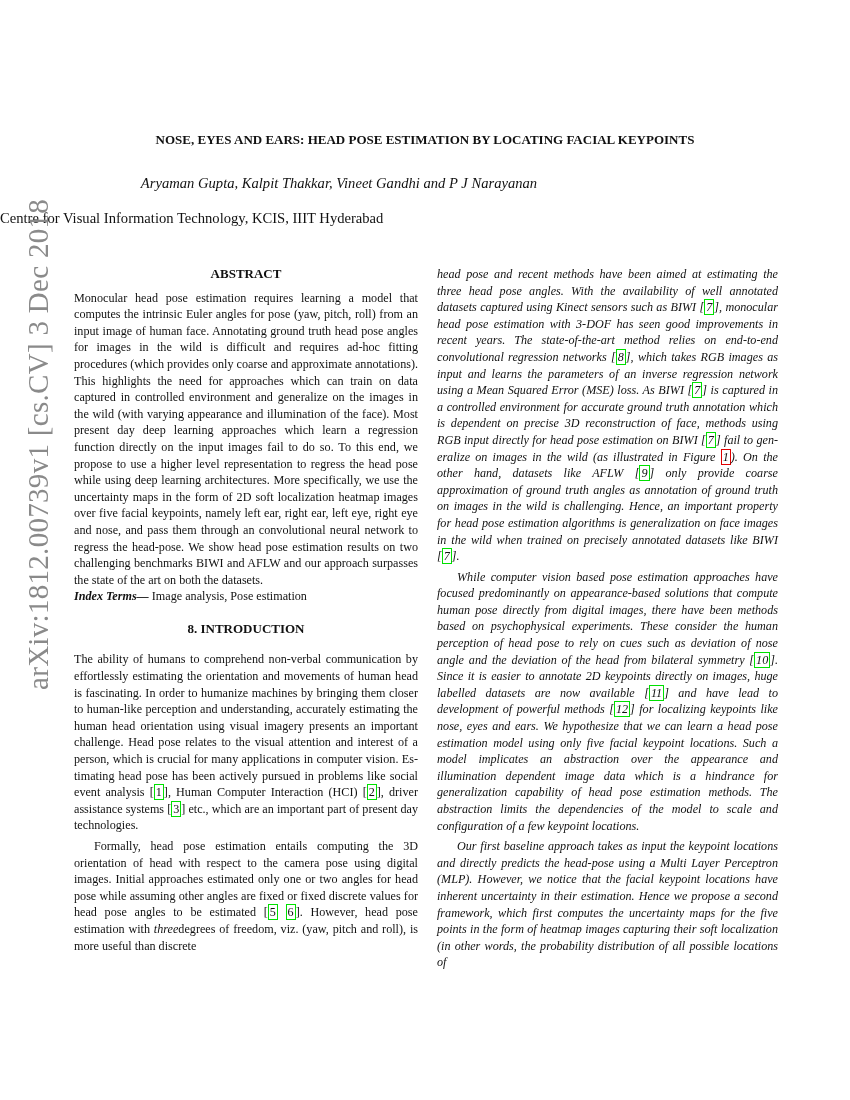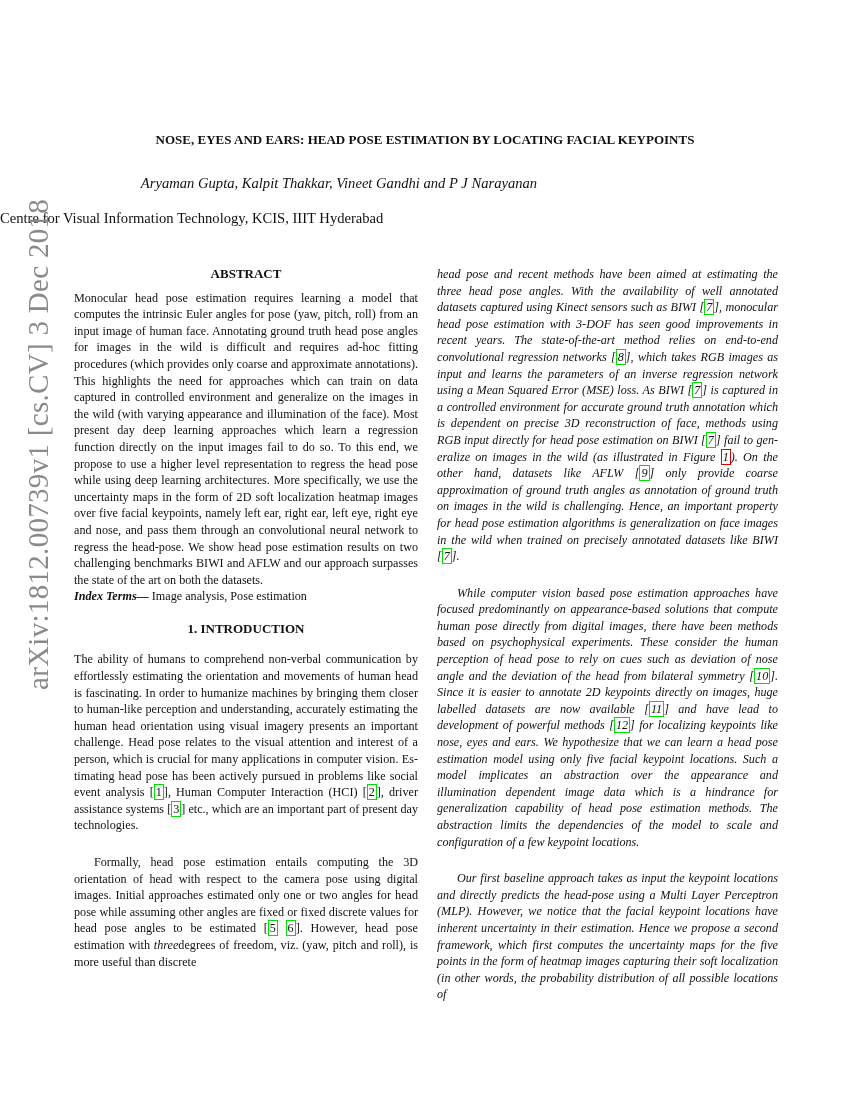--- a/index.html
+++ b/index.html
@@ -7,40 +7,40 @@
     .title { position: absolute; top: 132px; left: 0; width: 850px; text-align: center; font-weight: bold; font-size: 13px; letter-spacing: 0px; }
     .authors { position: absolute; top: 175px; left: 0; width: 678px; text-align: center; font-style: italic; font-size: 14.6px; }
     .affil { position: absolute; top: 210px; left: 0; width: 796px; text-align: left; font-size: 14.6px; }
     .watermark { position: absolute; left: 22px; top: 690px; transform-origin: left top; transform: rotate(-90deg); font-size: 29px; color: #8a8a8a; white-space: nowrap; font-family: "Liberation Serif", serif; letter-spacing: 0.3px; }
     .col { position: absolute; width: 344px; font-size: 12.15px; line-height: 16.6px; text-align: justify; hyphens: manual; }
     .col-left { left: 74px; top: 266px; }
     .col-right { left: 437px; top: 266px; width: 341px; font-style: italic; }
     .sec-head { text-align: center; font-weight: bold; font-size: 13px; margin: 0 0 7px 0; }
     .sec-head.intro { margin-top: 16px; margin-bottom: 14px; }
     p { margin: 0; }
-    p.indent { text-indent: 20px; margin-top: 20px; }
+    p.indent { text-indent: 20px; margin-top: 4px; }
     .cite { display: inline; border: 1px solid #00e000; padding: 0 1px; line-height: 1; }
     .cite-red { display: inline; border: 1px solid #e00000; padding: 0 1px; line-height: 1; }
     .kw { font-weight: bold; font-style: italic; margin-top: 22px; }
     em { font-style: italic; }
   </style>
 </head>
 <body>
 
 <div class="title">NOSE, EYES AND EARS: HEAD POSE ESTIMATION BY LOCATING FACIAL KEYPOINTS</div>
 <div class="authors">Aryaman Gupta, Kalpit Thakkar, Vineet Gandhi and P J Narayanan</div>
 <div class="affil">Centre for Visual Information Technology, KCIS, IIIT Hyderabad</div>
 
 <div class="watermark">arXiv:1812.00739v1  [cs.CV]  3 Dec 2018</div>
 
 <div class="col col-left">
   <div class="sec-head">ABSTRACT</div>
   <p><span>Monocular head pose estimation requires learning a model that computes the intrinsic Euler angles for pose (yaw, pitch, roll) from an input image of human face. Annotating ground truth head pose angles for images in the wild is difficult and requires ad-hoc fitting procedures (which provides only coarse and approximate annotations).  This highlights the need for approaches which can train on data captured in con­trolled environment and generalize on the images in the wild (with varying appearance and illumination of the face). Most present day deep learning approaches which learn a regres­sion function directly on the input images fail to do so.  To this end, we propose to use a higher level representation to regress the head pose while using deep learning architectures. More specifically, we use the uncertainty maps in the form of 2D soft localization heatmap images over five facial key­points, namely left ear, right ear, left eye, right eye and nose, and pass them through an convolutional neural network to regress the head-pose. We show head pose estimation results on two challenging benchmarks BIWI and AFLW and our approach surpasses the state of the art on both the datasets.</span><br><span class="kw">Index Terms—</span><span> Image analysis, Pose estimation</span></p>
 
-  <div class="sec-head intro">1.  INTRODUCTION</div>
+  <div class="sec-head intro">8.  INTRODUCTION</div>
   <p><span>The ability of humans to comprehend non-verbal communica­tion by effortlessly estimating the orientation and movements of human head is fascinating. In order to humanize machines by bringing them closer to human-like perception and under­standing, accurately estimating the human head orientation using visual imagery presents an important challenge.  Head pose relates to the visual attention and interest of a person, which is crucial for many applications in computer vision. Es­timating head pose has been actively pursued in problems like social event analysis [</span><a class="cite">1</a><span>], Human Computer Interaction (HCI) [</span><a class="cite">2</a><span>], driver assistance systems [</span><a class="cite">3</a><span>] etc., which are an important part of present day technologies.</span></p>
 
   <p class="indent"><span>Formally, head pose estimation entails computing the 3D orientation of head with respect to the camera pose using dig­ital images. Initial approaches estimated only one or two an­gles for head pose while assuming other angles are fixed or fixed discrete values for head pose angles to be estimated [</span><a class="cite">5</a><span> </span><a class="cite">6</a><span>]. However, head pose estimation with </span><em>three</em><span id="p2c-left">degrees of free­dom, viz. (yaw, pitch and roll), is more useful than discrete</span></p>
 </div>
 
 <div class="col col-right">
   <p><span>head pose and recent methods have been aimed at estimating the three head pose angles. With the availability of well anno­tated datasets captured using Kinect sensors such as BIWI [</span><a class="cite">7</a><span>], monocular head pose estimation with 3-DOF has seen good improvements in recent years.  The state-of-the-art method relies on end-to-end convolutional regression networks [</span><a class="cite">8</a><span>], which takes RGB images as input and learns the parameters of an inverse regression network using a Mean Squared Error (MSE) loss. As BIWI [</span><a class="cite">7</a><span>] is captured in a controlled environ­ment for accurate ground truth annotation which is dependent on precise 3D reconstruction of face, methods using RGB in­put directly for head pose estimation on BIWI [</span><a class="cite">7</a><span>] fail to gen­eralize on images in the wild (as illustrated in Figure </span><a class="cite-red">1</a><span>).  On the other hand, datasets like AFLW [</span><a class="cite">9</a><span>] only provide coarse approximation of ground truth angles as annotation of ground truth on images in the wild is challenging. Hence, an impor­tant property for head pose estimation algorithms is general­ization on face images in the wild when trained on precisely annotated datasets like BIWI [</span><a class="cite">7</a><span>].</span></p>
 
   <p class="indent"><span>While computer vision based pose estimation approaches have focused predominantly on appearance-based solutions that compute human pose directly from digital images, there have been methods based on psychophysical experiments. These consider the human perception of head pose to rely on cues such as deviation of nose angle and the deviation of the head from bilateral symmetry [</span><a class="cite">10</a><span>].  Since it is easier to annotate 2D keypoints directly on images, huge labelled datasets are now available [</span><a class="cite">11</a><span>] and have lead to development of powerful methods [</span><a class="cite">12</a><span>] for localizing keypoints like nose, eyes and ears. We hypothesize that we can learn a head pose estimation model using only five facial keypoint locations. Such a model implicates an abstraction over the appearance and illumination dependent image data which is a hindrance for generalization capability of head pose estimation meth­ods. The abstraction limits the dependencies of the model to scale and configuration of a few keypoint locations.</span></p>
 

